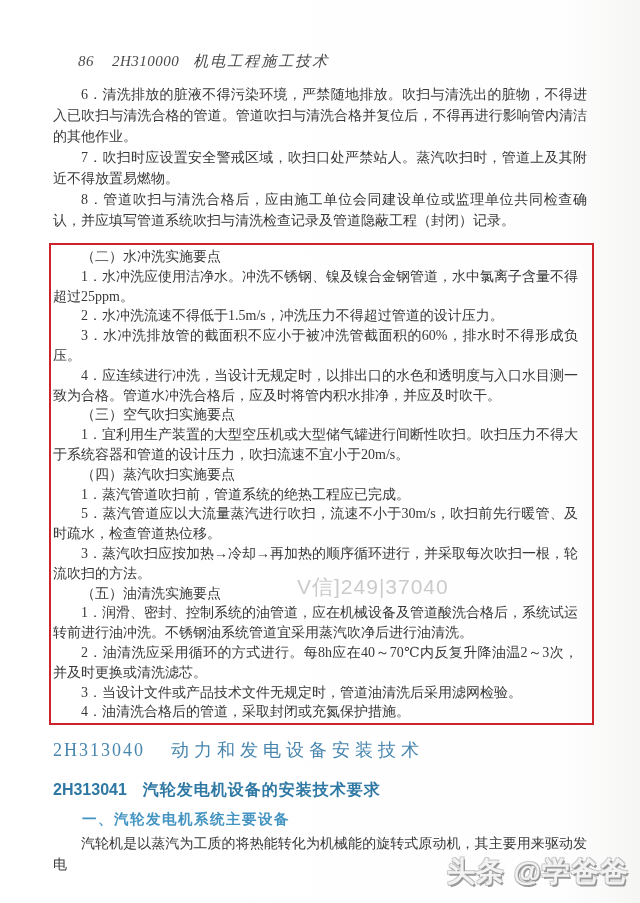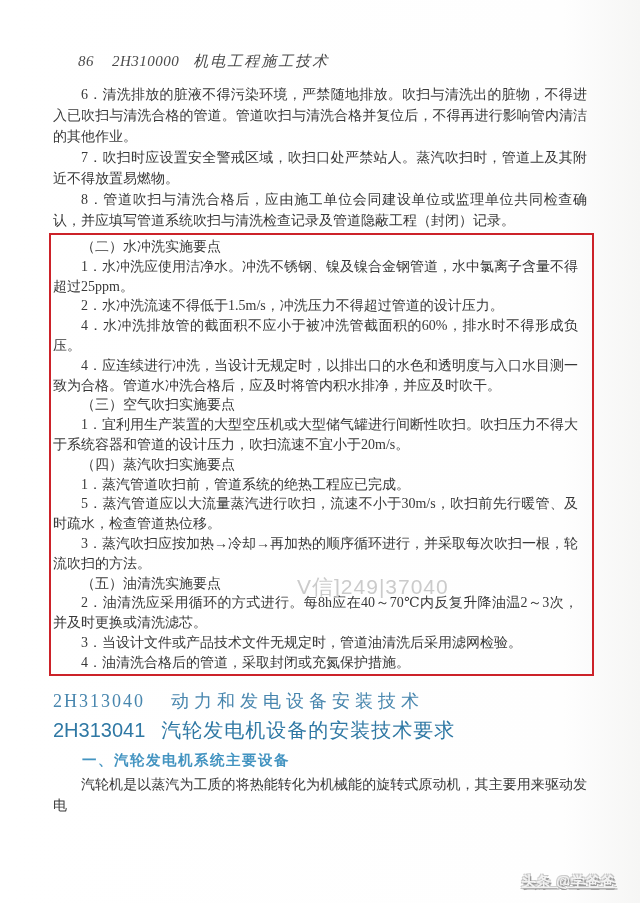--- a/index.html
+++ b/index.html
@@ -34,37 +34,37 @@
     line-height: 21px;
     text-align: justify;
     color: #383838;
   }
   .content p { text-indent: 2em; }
   .highlight-box {
     border: 2px solid #cc2229;
     margin-left: -4px;
     margin-right: -7px;
     padding: 2px 14px 1px 2px;
-    margin-top: 2px;
+    margin-top: 12px;
   }
   .highlight-box p { line-height: 19.8px; }
   .chapter-heading {
     margin-top: 15px;
     font-size: 18px;
     color: #4886ae;
     letter-spacing: 1px;
     text-indent: 0 !important;
     white-space: nowrap;
   }
   .chapter-heading .ch-code { margin-right: 26px; letter-spacing: 2px; }
   .chapter-heading .ch-title { letter-spacing: 5px; }
   .subsection-heading {
-    margin-top: 8px;
-    font-size: 20px;
-    font-weight: normal;
+    margin-top: 18px;
+    font-size: 16px;
+    font-weight: bold;
     color: #2f78a4;
     font-family: "Liberation Sans", "DejaVu Sans", sans-serif;
     text-indent: 0 !important;
     white-space: nowrap;
   }
   .subsection-heading .ss-code { margin-right: 16px; }
   .subsection-heading .ss-title { letter-spacing: 1px; }
   .subsub-heading {
     margin-top: 9px;
     font-size: 14.5px;
@@ -80,29 +80,28 @@
     top: 573px; left: 297px;
     font-family: "Liberation Sans", "DejaVu Sans", sans-serif;
     font-size: 21px;
     color: #cbcbcb;
     letter-spacing: 1px;
     pointer-events: none;
     white-space: nowrap;
   }
   .watermark-bottom {
     position: absolute;
-    bottom: 12px; right: 24px;
+    bottom: 12px; right: 11px;
     font-family: "Liberation Sans", "DejaVu Sans", sans-serif;
-    font-size: 14px;
+    font-size: 28px;
     font-weight: bold;
     color: #f3f3f3;
     text-shadow: 1.5px 1.5px 0 #9a9a9a, -1px -1px 0 #cfcfcf, 1px -1px 0 #c4c4c4, -1px 1px 0 #c4c4c4;
     letter-spacing: 1px;
     white-space: nowrap;
-    text-decoration: underline;
   }
 </style>
 </head>
 <body>
 
 <div class="page">
 
   <div class="page-header">
     <span class="pgnum">86</span><span class="code">2H310000</span><span class="title">机电工程施工技术</span>
   </div>
@@ -110,32 +109,33 @@
   <div class="content">
 
     <p>6．清洗排放的脏液不得污染环境，严禁随地排放。吹扫与清洗出的脏物，不得进入已吹扫与清洗合格的管道。管道吹扫与清洗合格并复位后，不得再进行影响管内清洁的其他作业。</p>
     <p>7．吹扫时应设置安全警戒区域，吹扫口处严禁站人。蒸汽吹扫时，管道上及其附近不得放置易燃物。</p>
     <p>8．管道吹扫与清洗合格后，应由施工单位会同建设单位或监理单位共同检查确认，并应填写管道系统吹扫与清洗检查记录及管道隐蔽工程（封闭）记录。</p>
 
     <div class="highlight-box">
       <p>（二）水冲洗实施要点</p>
       <p>1．水冲洗应使用洁净水。冲洗不锈钢、镍及镍合金钢管道，水中氯离子含量不得超过25ppm。</p>
       <p>2．水冲洗流速不得低于1.5m/s，冲洗压力不得超过管道的设计压力。</p>
-      <p>4．水冲洗排放管的截面积不应小于被冲洗管截面积的60%，排水时不得形成负压。</p>
+      <p>3．水冲洗排放管的截面积不应小于被冲洗管截面积的60%，排水时不得形成负压。</p>
       <p>4．应连续进行冲洗，当设计无规定时，以排出口的水色和透明度与入口水目测一致为合格。管道水冲洗合格后，应及时将管内积水排净，并应及时吹干。</p>
 
       <p>（三）空气吹扫实施要点</p>
       <p>1．宜利用生产装置的大型空压机或大型储气罐进行间断性吹扫。吹扫压力不得大于系统容器和管道的设计压力，吹扫流速不宜小于20m/s。</p>
 
       <p>（四）蒸汽吹扫实施要点</p>
       <p>1．蒸汽管道吹扫前，管道系统的绝热工程应已完成。</p>
       <p>5．蒸汽管道应以大流量蒸汽进行吹扫，流速不小于30m/s，吹扫前先行暖管、及时疏水，检查管道热位移。</p>
       <p>3．蒸汽吹扫应按加热→冷却→再加热的顺序循环进行，并采取每次吹扫一根，轮流吹扫的方法。</p>
 
       <p>（五）油清洗实施要点</p>
+      <p>1．润滑、密封、控制系统的油管道，应在机械设备及管道酸洗合格后，系统试运转前进行油冲洗。不锈钢油系统管道宜采用蒸汽吹净后进行油清洗。</p>
       <p>2．油清洗应采用循环的方式进行。每8h应在40～70℃内反复升降油温2～3次，并及时更换或清洗滤芯。</p>
       <p>3．当设计文件或产品技术文件无规定时，管道油清洗后采用滤网检验。</p>
       <p>4．油清洗合格后的管道，采取封闭或充氮保护措施。</p>
     </div>
 
     <p class="chapter-heading">
       <span class="ch-code">2H313040</span><span class="ch-title">动力和发电设备安装技术</span>
     </p>
 
     <p class="subsection-heading">

